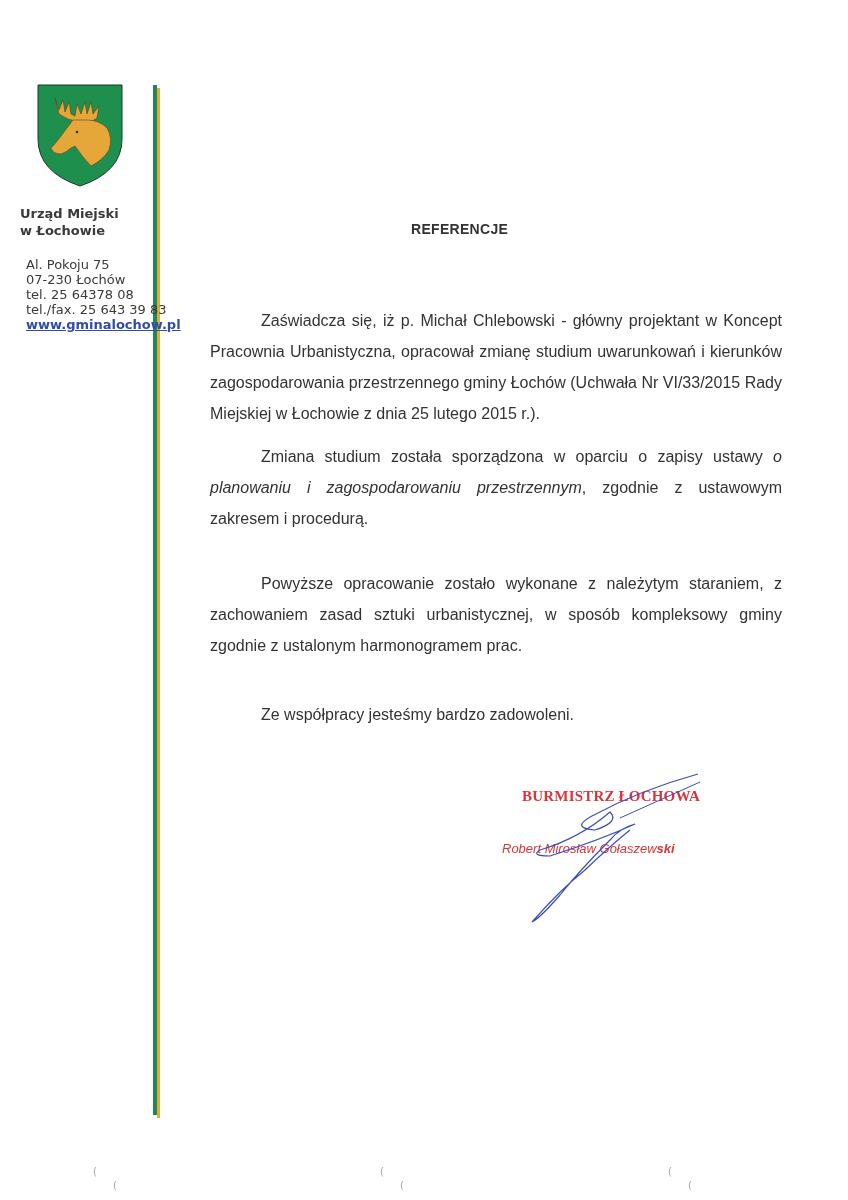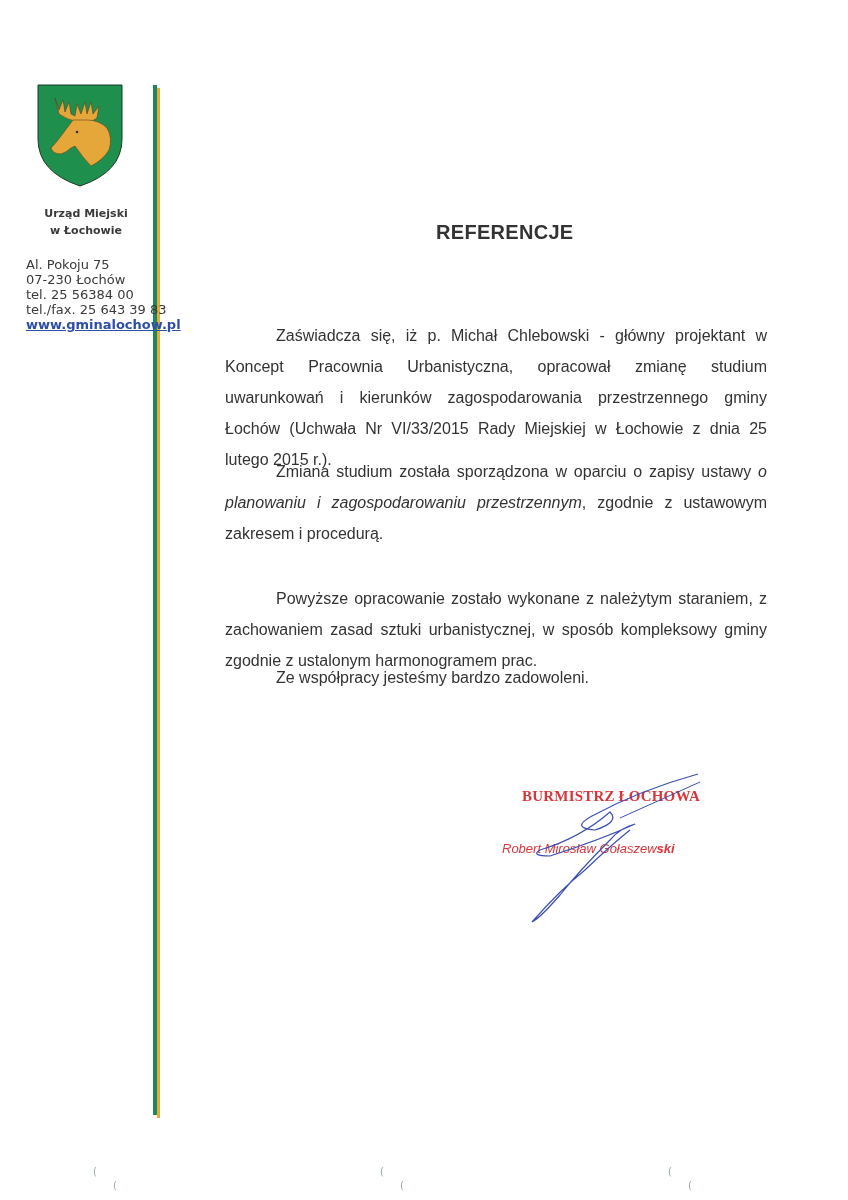--- a/index.html
+++ b/index.html
@@ -1,32 +1,32 @@
 <!DOCTYPE html>
 <html><head>
 <meta charset="utf-8">
 <style>
   html, body { margin:0; padding:0; background:#fff; }
   body { width:848px; height:1200px; position:relative; overflow:hidden;
          font-family:"Liberation Sans", sans-serif; color:#2a2a2a; }
   .crest { position:absolute; left:37px; top:84px; width:86px; height:103px; }
   .vbar-green { position:absolute; left:153px; top:85px; width:4px; height:1030px; background:#1a8a5a; }
   .vbar-orange { position:absolute; left:157px; top:88px; width:3px; height:1030px; background:#e8a83a; }
-  .org { position:absolute; left:28px; top:205px; width:116px; text-align:center;
-         font-family:"DejaVu Sans", sans-serif; font-weight:bold; font-size:11px; line-height:17px; color:#3a3a3a; }
+  .org { position:absolute; left:20px; top:205px; width:116px; 
+         font-family:"DejaVu Sans", sans-serif; font-weight:bold; font-size:13px; line-height:17px; color:#3a3a3a; }
   .addr { position:absolute; left:26px; top:257px; font-family:"DejaVu Sans", sans-serif;
           font-size:13px; line-height:15px; color:#3a3a3a; }
   .addr a { color:#2d4fa8; text-decoration:underline;font-weight:bold; }
-  .title { position:absolute; left:436px; top:221px; font-weight:bold; font-size:20px; color:#333; letter-spacing:0.3px; }
+  .title { position:absolute; left:411px; top:221px; font-weight:bold; font-size:14px; color:#333; letter-spacing:0.3px; }
   .para { position:absolute; left:210px; width:572px; font-size:16px; line-height:31px; text-align:justify; color:#333; }
-  .para p { margin:15px; text-indent:51px; }
+  .para p { margin:0; text-indent:51px; }
   .p1 { top:305px; }
   .p2 { top:441px; }
   .p3 { top:568px; }
-  .p4 { top:647px; }
+  .p4 { top:699px; }
   .sig-title { position:absolute; left:522px; top:788px; font-family:"Liberation Serif", serif; font-weight:bold;
                font-size:15px; color:#d9363b; letter-spacing:0.2px; }
   .sig-name { position:absolute; left:502px; top:841px; font-style:italic; font-size:13px; color:#d9363b; }
   .sig-name b { font-weight:bold; }
   .signature { position:absolute; left:500px; top:760px; width:240px; height:170px; }
   .mark { position:absolute; font-size:10px; color:#9aa; font-family:"DejaVu Sans", sans-serif; }
 </style>
 </head>
 <body>
 
@@ -43,21 +43,21 @@
 <div class="vbar-orange"></div>
 
 <div class="org">
   <div>Urząd Miejski</div>
   <div>w Łochowie</div>
 </div>
 
 <div class="addr">
   <div>Al. Pokoju 75</div>
   <div>07-230 Łochów</div>
-  <div>tel. 25 56384 00</div>
+  <div>tel. 25 64378 08</div>
   <div>tel./fax. 25 643 39 83</div>
   <div><a>www.gminalochow.pl</a></div>
 </div>
 
 <div class="title">REFERENCJE</div>
 
 <div class="para p1">
   <p>Zaświadcza się, iż p. Michał Chlebowski - główny projektant w Koncept Pracownia Urbanistyczna, opracował zmianę studium uwarunkowań i kierunków zagospodarowania przestrzennego gminy Łochów (Uchwała Nr VI/33/2015 Rady Miejskiej w Łochowie z dnia 25 lutego 2015 r.).</p>
 </div>
 <div class="para p2">

